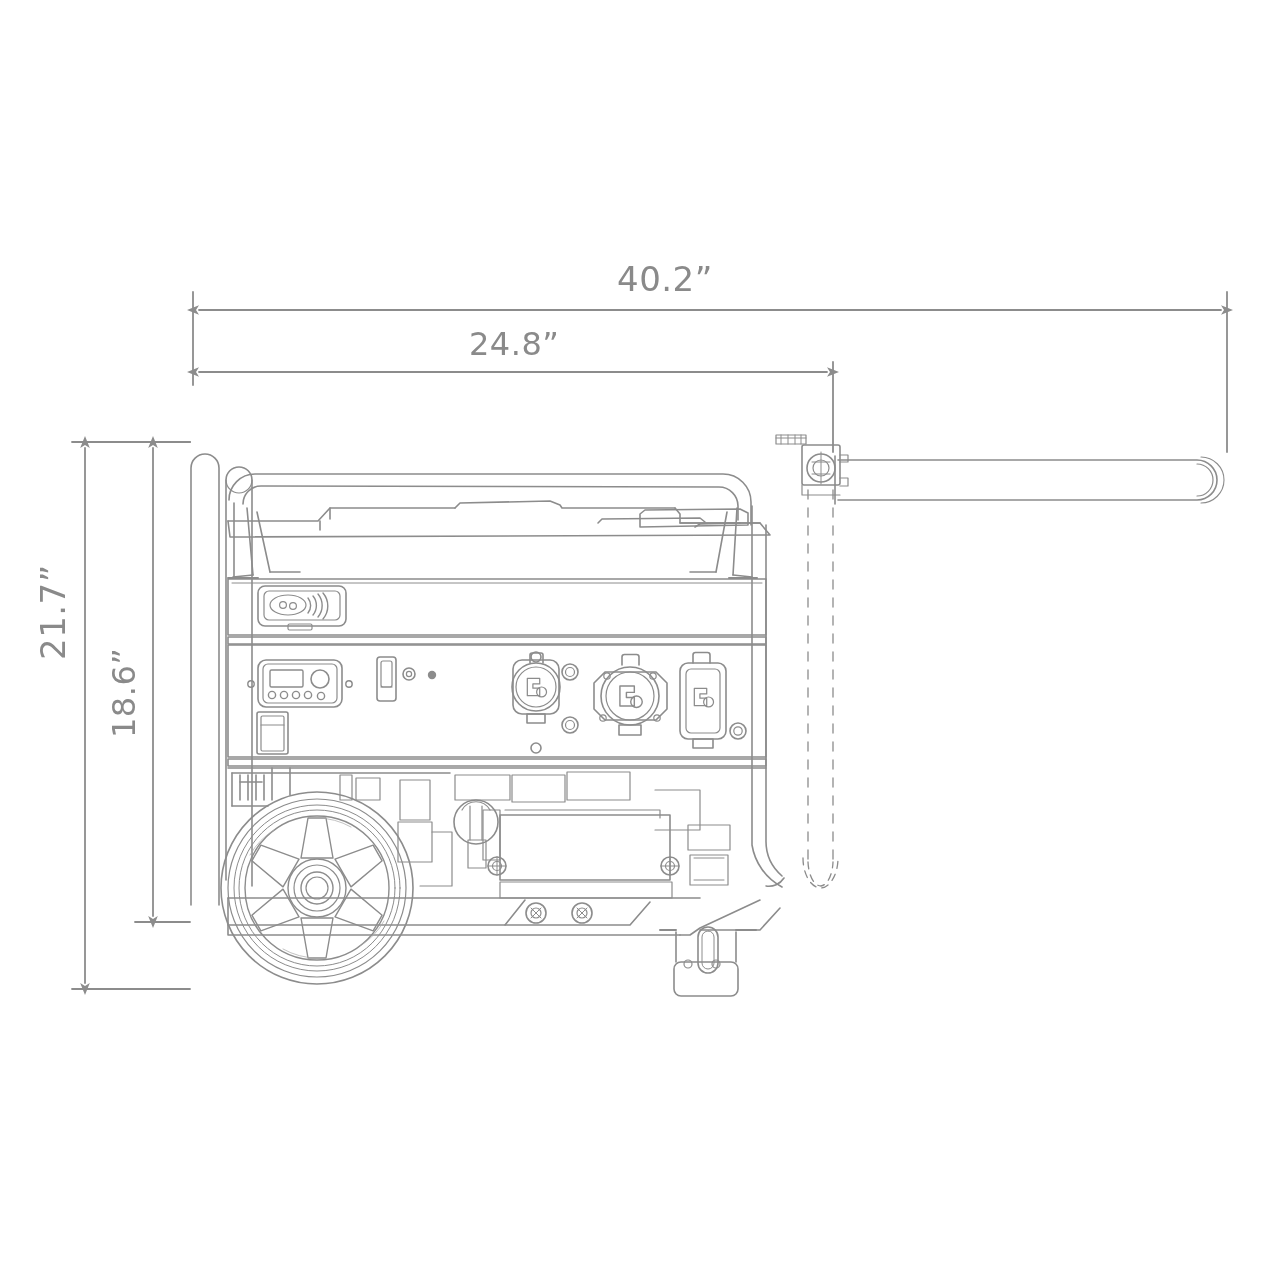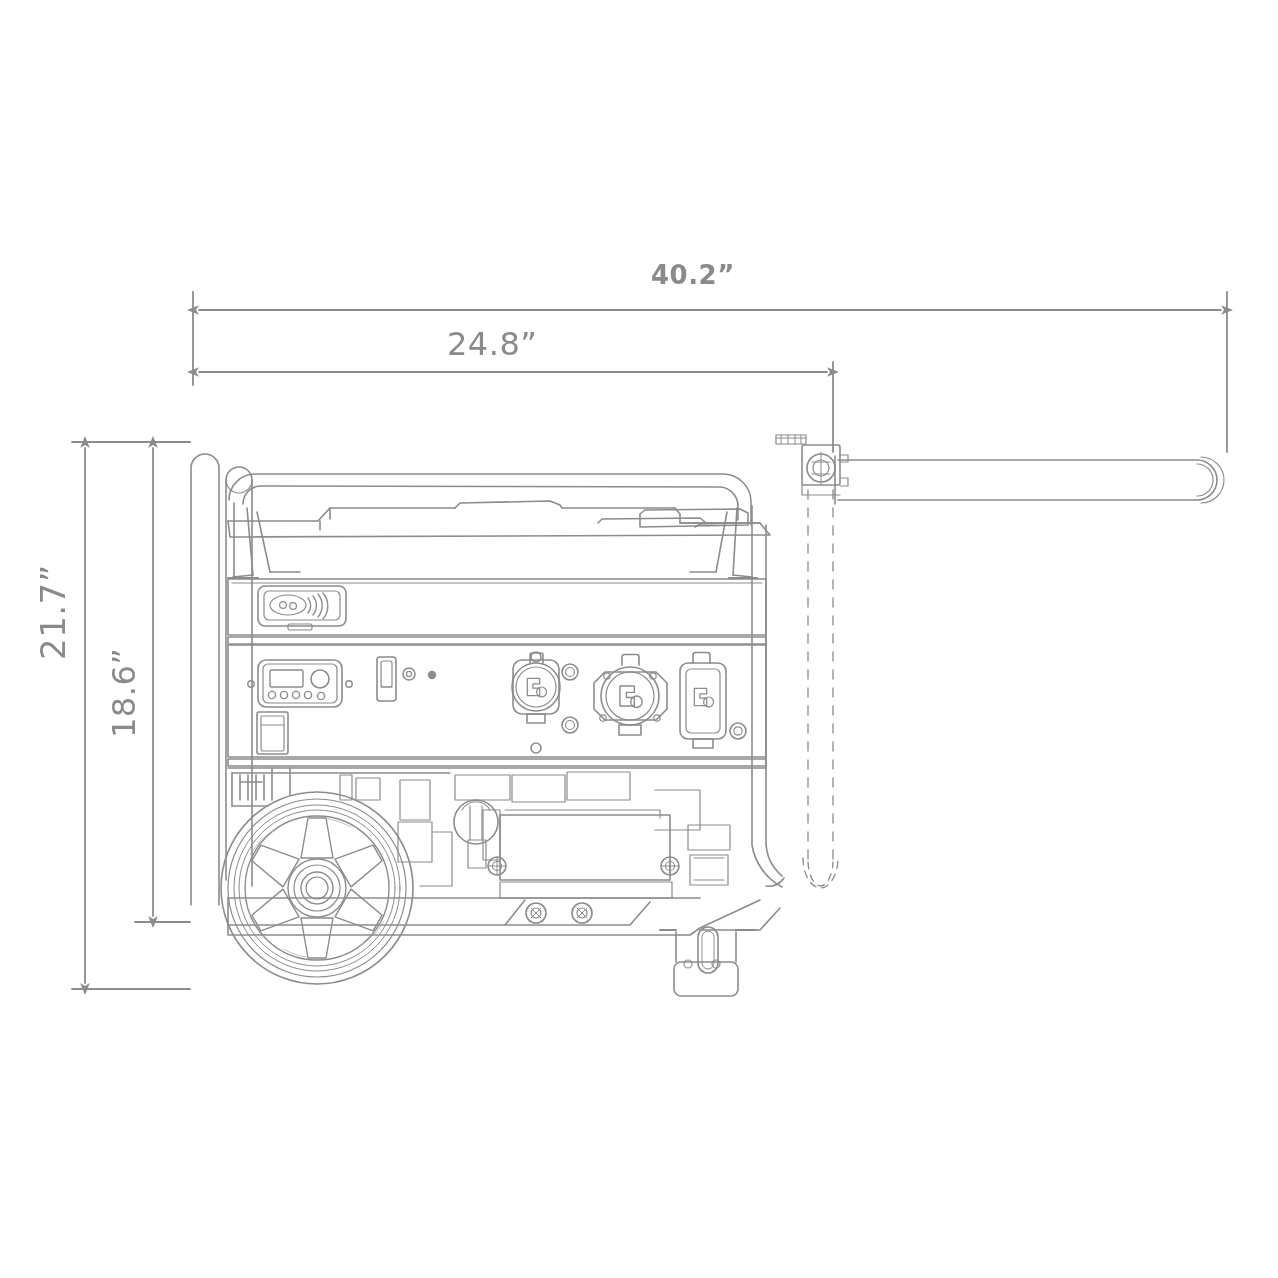--- a/index.html
+++ b/index.html
@@ -30,27 +30,26 @@
   .dim-label {
     position: absolute;
     color: #8a8a8a;
     font-family: "DejaVu Sans", sans-serif;
     font-weight: 400;
     letter-spacing: 0.5px;
     white-space: nowrap;
     line-height: 1;
   }
   #label-length {
-    left: 651px;
+    left: 617px;
     top: 262px;
-    font-size: 26px;
-    font-weight: bold;
+    font-size: 34px;
   }
   #label-body-length {
-    left: 447px;
+    left: 469px;
     top: 328px;
     font-size: 32px;
   }
   #label-height {
     left: 36px;
     top: 660px;
     font-size: 34px;
     transform: rotate(-90deg);
     transform-origin: left top;
   }

